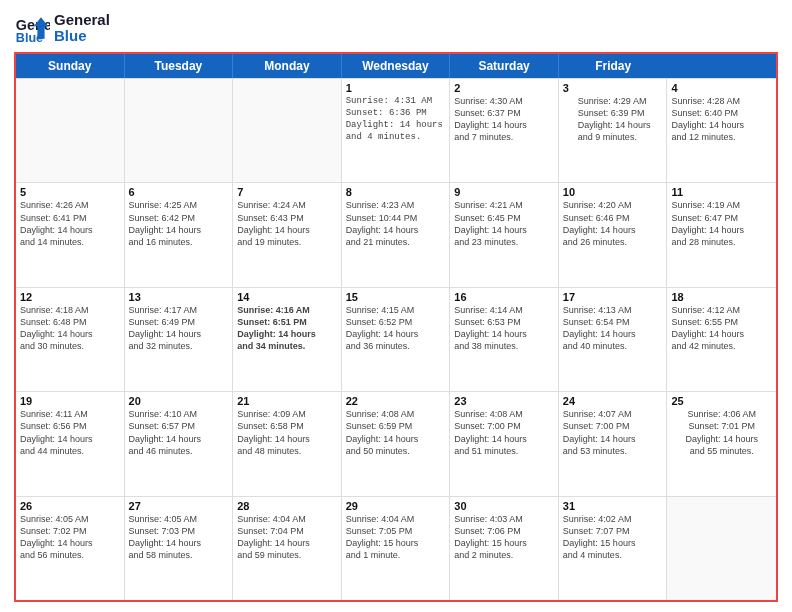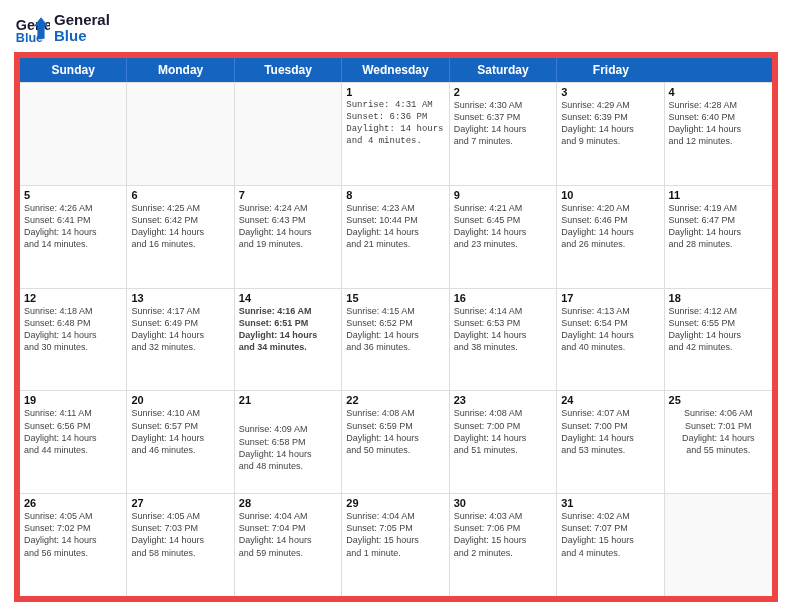--- a/index.html
+++ b/index.html
@@ -42,21 +42,21 @@
       line-height: 1.1;
     }
     .subtitle {
       font-size: 15px;
       color: #333;
     }
     .calendar {
       flex: 1;
       display: flex;
       flex-direction: column;
-      border: 6px solid #ef4444;
+      border: 2px solid #ef4444;
     }
     .cal-header {
       display: grid;
       grid-template-columns: repeat(7, 1fr);
       background: #1565c0;
     }
     .cal-header-cell {
       color: #fff;
       font-size: 12px;
       font-weight: bold;
@@ -117,22 +117,22 @@
     </div>
     <div class="title-area">
       <div class="main-title"></div>
       <div class="subtitle"></div>
     </div>
   </div>
 
   <div class="calendar">
     <div class="cal-header">
     <div class="cal-header-cell">Sunday</div>
+        <div class="cal-header-cell">Tuesday</div>
         <div class="cal-header-cell">Monday</div>
-        <div class="cal-header-cell">Tuesday</div>
         <div class="cal-header-cell">Wednesday</div>
         <div class="cal-header-cell">Saturday</div>
         <div class="cal-header-cell">Friday</div>
       </div>
     <div class="cal-body">
     <div class="cal-row">
           <div class="cal-cell empty"></div>
           <div class="cal-cell empty"></div>
           <div class="cal-cell empty"></div>
           <div class="cal-cell">
@@ -144,21 +144,21 @@
           </div>
           <div class="cal-cell">
             <div class="day-num">2</div>
             <div class="day-info" style="white-space: pre-line;">Sunrise: 4:30 AM
 Sunset: 6:37 PM
 Daylight: 14 hours
 and 7 minutes.</div>
           </div>
           <div class="cal-cell">
             <div class="day-num">3</div>
-            <div class="day-info" style="white-space: pre-line;">Sunrise: 4:29 AM
+            <div class="day-info" style="white-space: pre-line; margin-left: 15px;">Sunrise: 4:29 AM
 Sunset: 6:39 PM
 Daylight: 14 hours
 and 9 minutes.</div>
           </div>
           <div class="cal-cell">
             <div class="day-num">4</div>
             <div class="day-info" style="white-space: pre-line;">Sunrise: 4:28 AM
 Sunset: 6:40 PM
 Daylight: 14 hours
 and 12 minutes.</div>
@@ -276,21 +276,21 @@
           </div>
           <div class="cal-cell">
             <div class="day-num">20</div>
             <div class="day-info" style="white-space: pre-line;">Sunrise: 4:10 AM
 Sunset: 6:57 PM
 Daylight: 14 hours
 and 46 minutes.</div>
           </div>
           <div class="cal-cell">
             <div class="day-num">21</div>
-            <div class="day-info" style="white-space: pre-line; margin-top: 16px;">Sunrise: 4:09 AM
+            <div class="day-info" style="white-space: pre-line;">Sunrise: 4:09 AM
 Sunset: 6:58 PM
 Daylight: 14 hours
 and 48 minutes.</div>
           </div>
           <div class="cal-cell">
             <div class="day-num">22</div>
             <div class="day-info" style="white-space: pre-line;">Sunrise: 4:08 AM
 Sunset: 6:59 PM
 Daylight: 14 hours
 and 50 minutes.</div>

